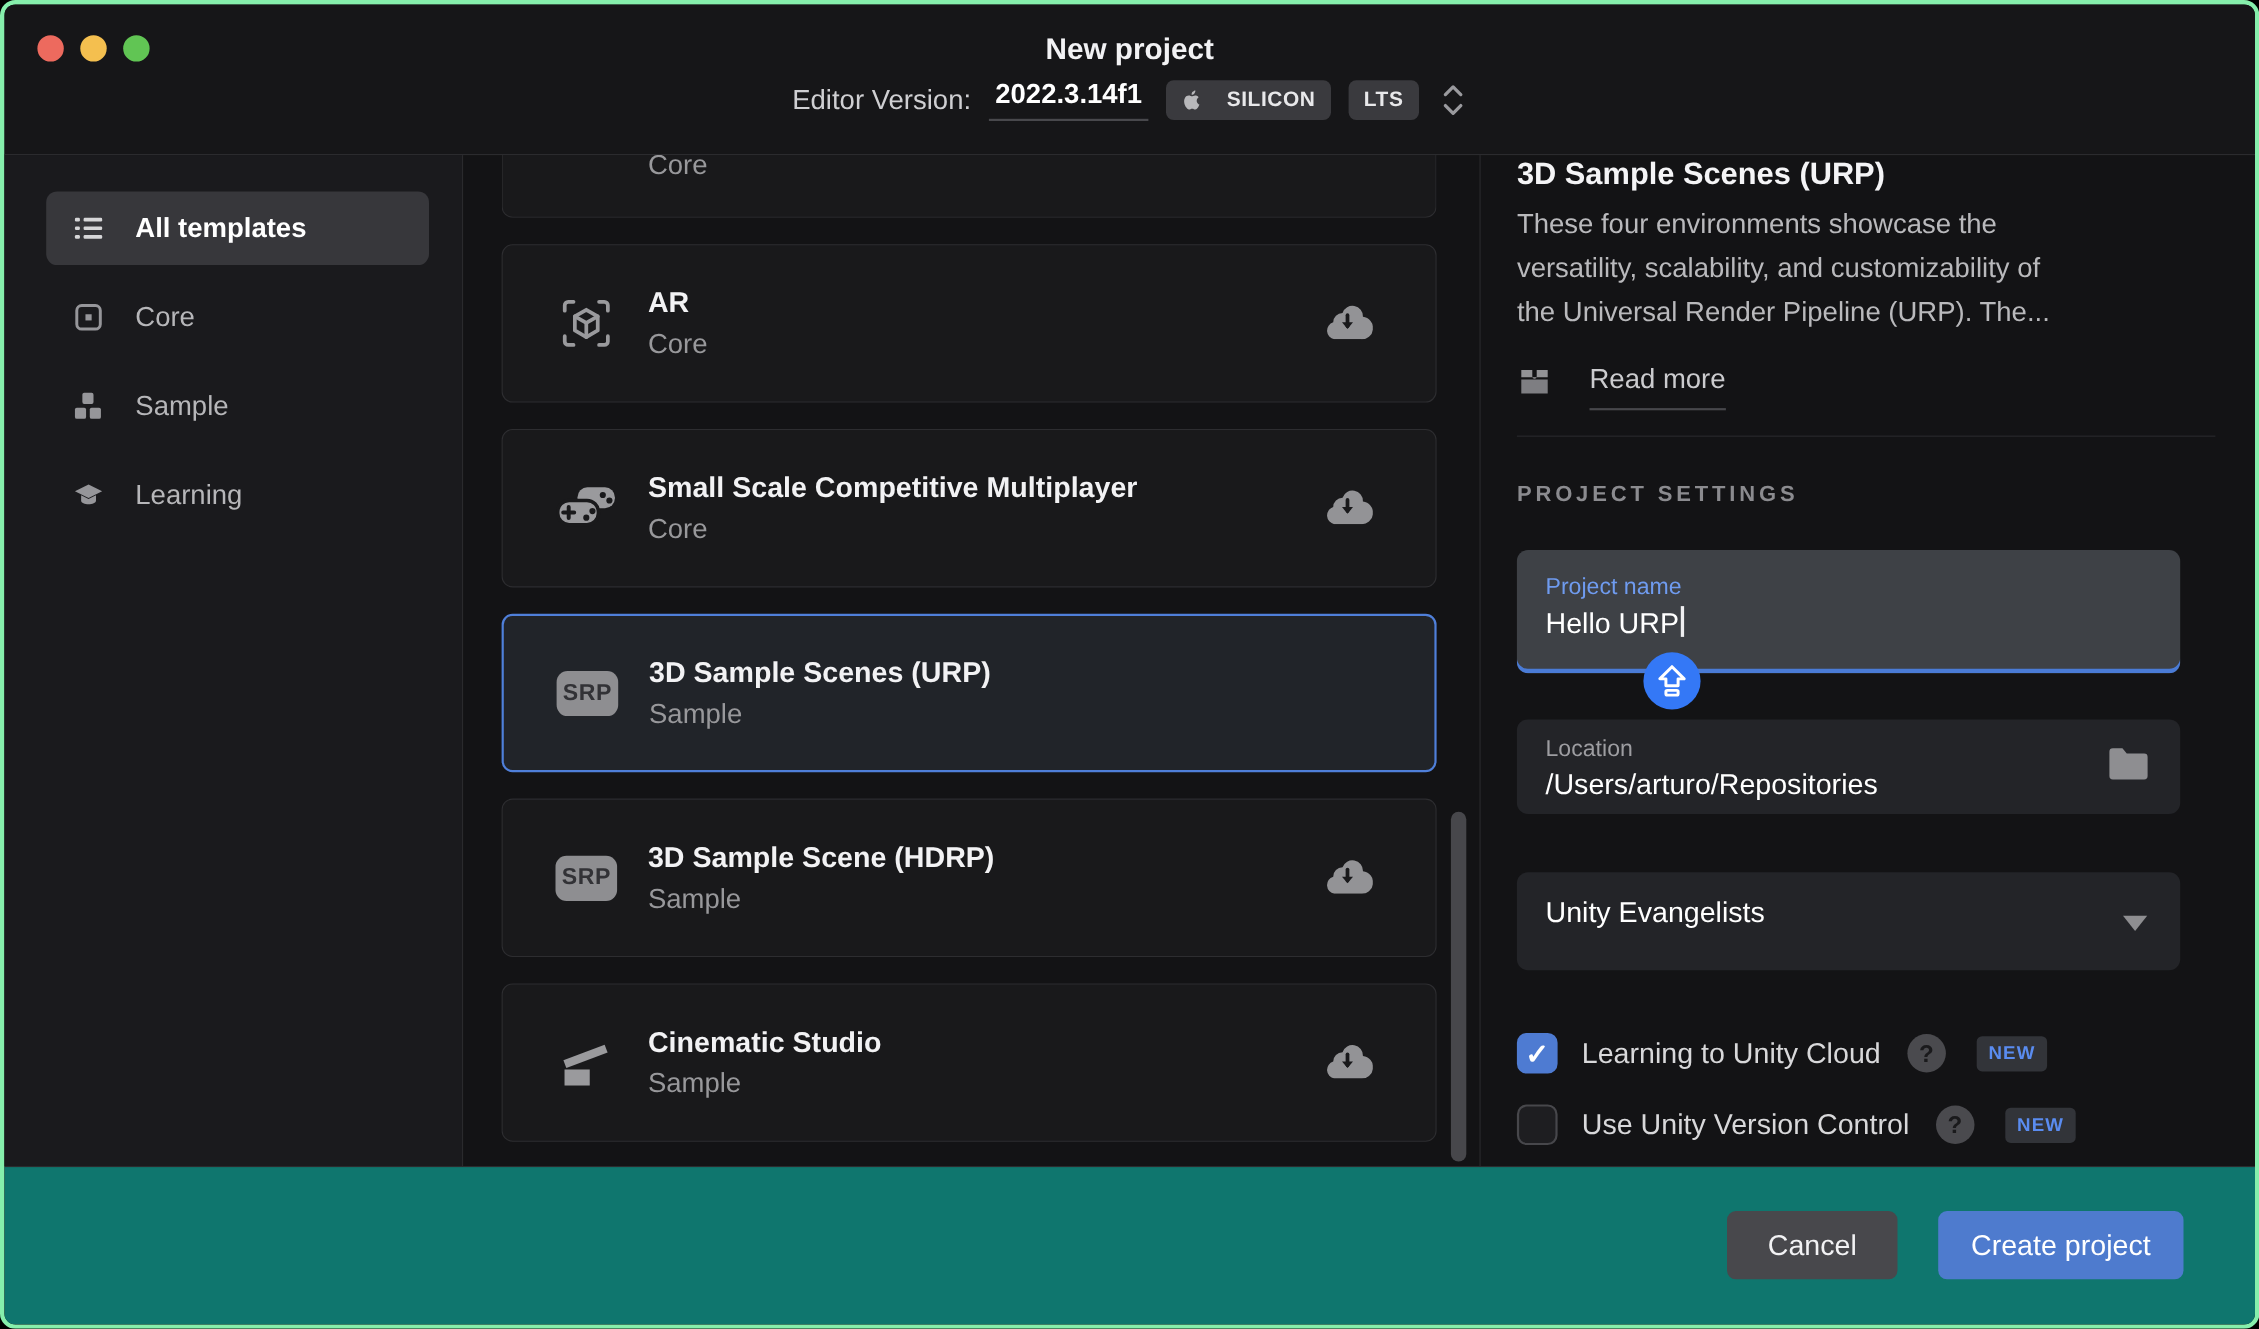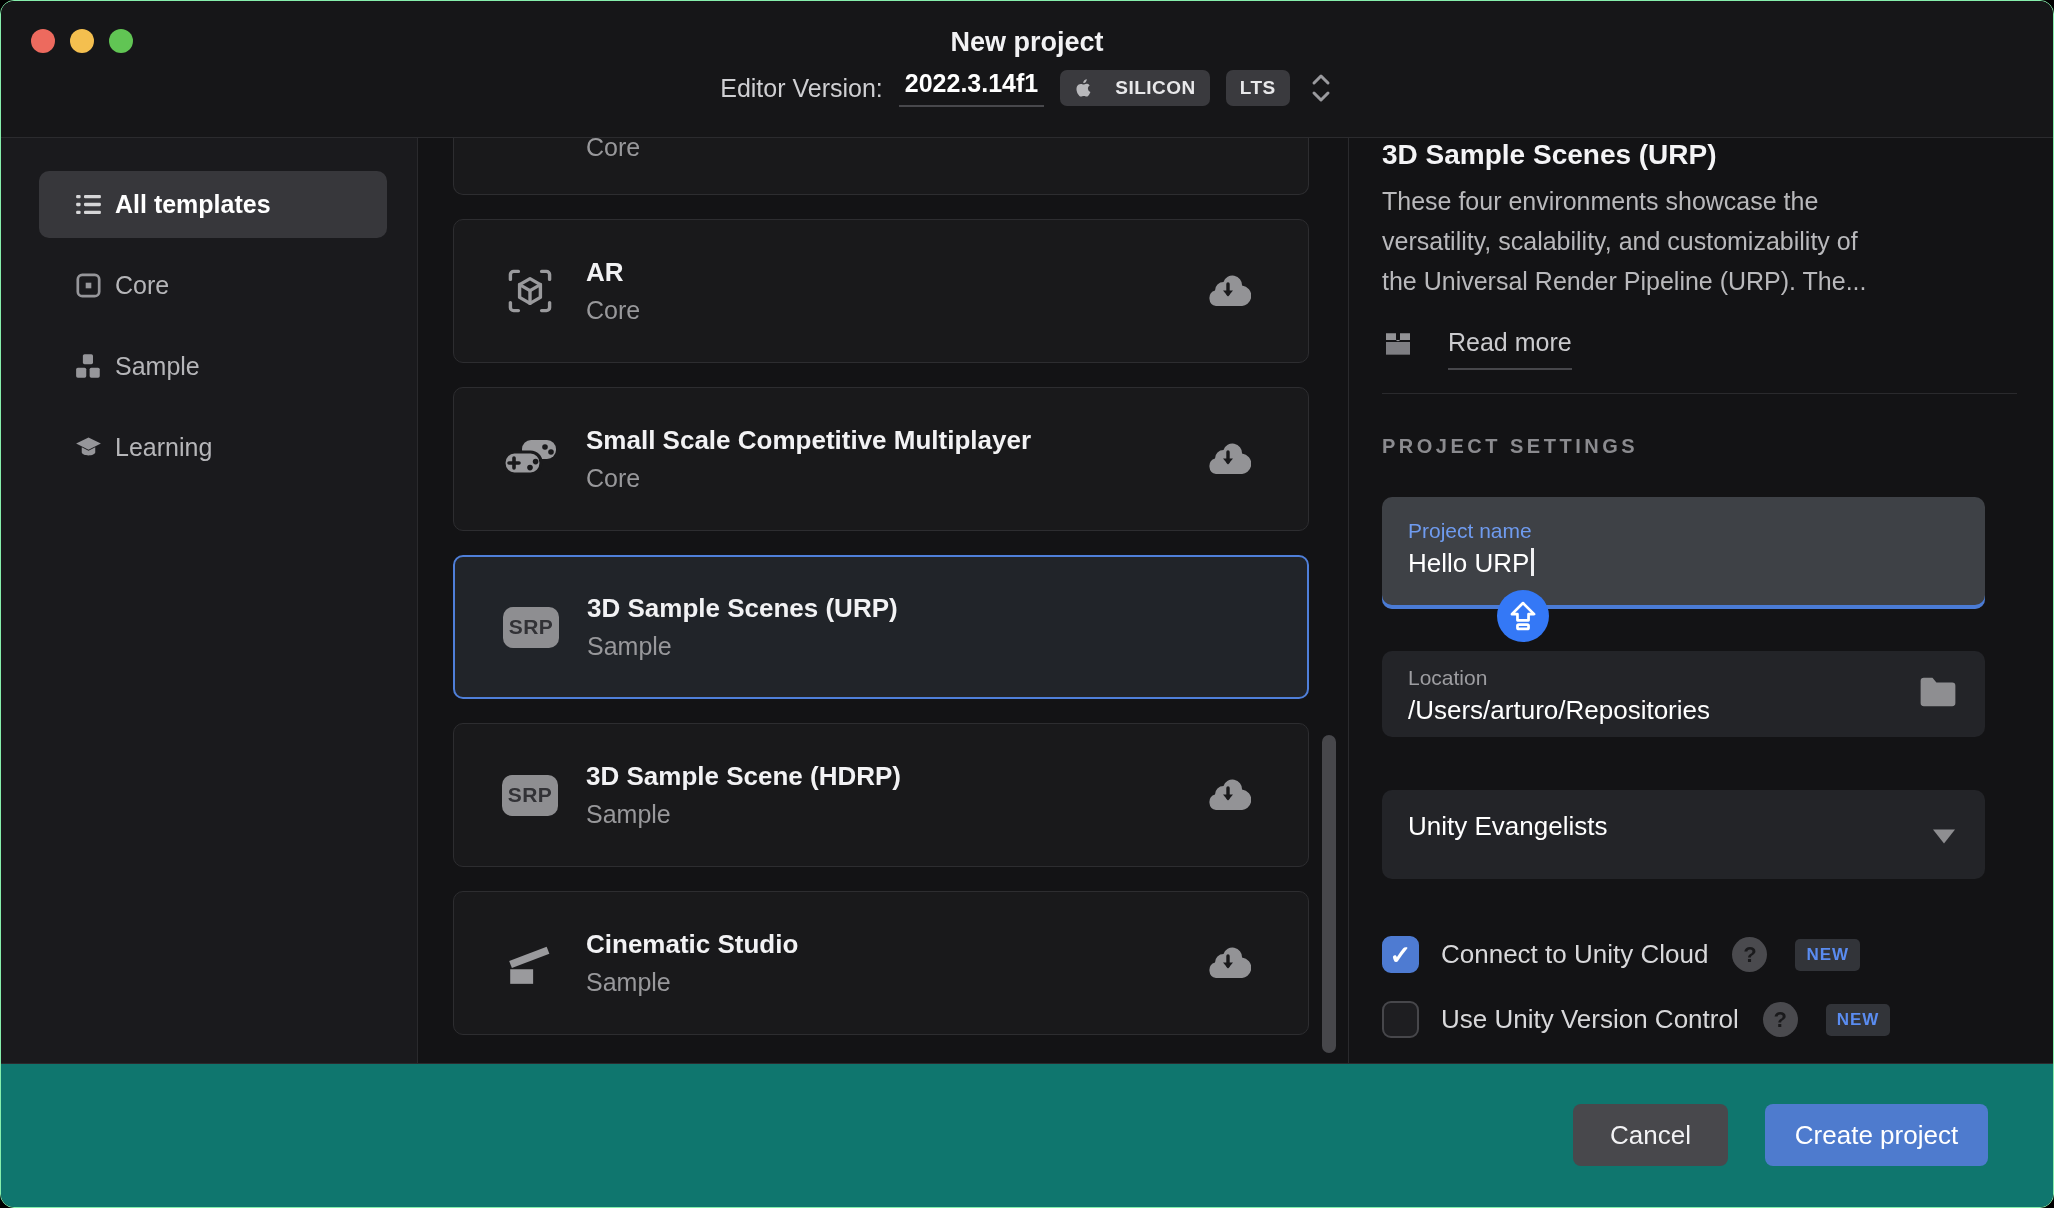--- a/index.html
+++ b/index.html
@@ -2,42 +2,42 @@
 <html><head>
 <meta charset="utf-8">
 <style>
   * { box-sizing: border-box; margin: 0; padding: 0; }
   html,body { width: 2054px; height: 1208px; background: #000; }
   body { font-family: "Liberation Sans", sans-serif; }
 
   .win {
     position: relative; width: 2054px; height: 1208px;
     background: #161618; border-radius: 14px; overflow: hidden;
-    border: 1px solid #86efac; color: #e8e8ea;
+    border: 4px solid #86efac; color: #e8e8ea;
   }
 
   
   .header { position: absolute; top: 0; left: 0; right: 0; height: 136px; background: #161618; z-index: 5; }
   .traffic { position: absolute; top: 28px; left: 30px; display: flex; gap: 15px; }
   .tl { width: 24px; height: 24px; border-radius: 50%; }
   .tl.red { background: #ed6a5e; } .tl.yellow { background: #f4bf4f; } .tl.green { background: #61c554; }
   .win-title { position: absolute; top: 26px; left: 0; right: 0; text-align: center; font-size: 27px; font-weight: 700; color: #f2f2f4; }
   .version-row { position: absolute; top: 68px; left: 0; right: 0; display: flex; justify-content: center; align-items: center; gap: 16px; }
   .version-label { font-size: 25px; color: #cfcfd2; }
   .version-value { font-size: 25px; font-weight: 700; color: #ffffff; padding: 0 6px 7px; border-bottom: 2px solid #48484c; }
   .badge-chip { display: flex; align-items: center; gap: 24px; background: #3a3a3e; border-radius: 7px; padding: 7px 14px; font-size: 19px; font-weight: 700; letter-spacing: .5px; color: #e8e8ea; }
   .badge-chip svg { display: block; }
   .ver-chevrons { margin-left: 2px; color: #9a9a9e; display: flex; align-items: center; }
 
   
   .content { position: absolute; top: 136px; left: 0; right: 0; bottom: 144px; display: flex; border-top: 1px solid #2b2b2e; background: #131315; }
 
   
   .sidebar { width: 417px; background: #1a1a1d; border-right: 1px solid #2a2a2d; padding-top: 33px; }
-  .side-item { height: 67px; margin: 0 30px 14px 38px; display: flex; align-items: center; gap: 13px; padding-left: 36px; border-radius: 10px; color: #b6b6b9; font-size: 25px; cursor: default; }
+  .side-item { height: 67px; margin: 0 30px 14px 38px; display: flex; align-items: center; gap: 29px; padding-left: 25px; border-radius: 10px; color: #b6b6b9; font-size: 25px; cursor: default; }
   .side-item .ico { width: 27px; height: 27px; color: #96969a; display: flex; }
   .side-item.selected { background: #37373b; color: #ffffff; font-weight: 700; }
   .side-item.selected .ico { color: #d6d6d8; }
 
   
   .list-col { flex: 1; position: relative; overflow: hidden; padding: 0 39px 0 35px; }
   .card { position: relative; height: 144px; border: 1px solid #2d2d30; background: #19191b; border-radius: 10px; margin-bottom: 24px; display: flex; align-items: center; padding-left: 48px; }
   .card.partial { margin-top: -87px; border-top: none; }
   .card.selected { border: 2px solid #4f7fd9; background: #212429; }
   .tpl-ico { width: 56px; display: flex; justify-content: center; align-items: center; color: #9a9a9d; }
@@ -314,21 +314,21 @@
 
       <div class="field f-org">
         <div class="field-value">Unity Evangelists</div>
         <div class="dd-caret"></div>
       </div>
 
       <div class="check-row first">
         <div class="checkbox checked" id="cb-cloud">
             <span class="tick" id="cb-cloud-tick">✓</span>
           </div>
-        <span class="check-label">Connect to Unity Cloud</span>
+        <span class="check-label">Learning to Unity Cloud</span>
         <span class="q-ico">?</span>
         <span class="new-badge">NEW</span>
       </div>
 
       <div class="check-row">
         <div class="checkbox" id="cb-vcs">
             <span class="tick" id="cb-vcs-tick"></span>
           </div>
         <span class="check-label">Use Unity Version Control</span>
         <span class="q-ico">?</span>

